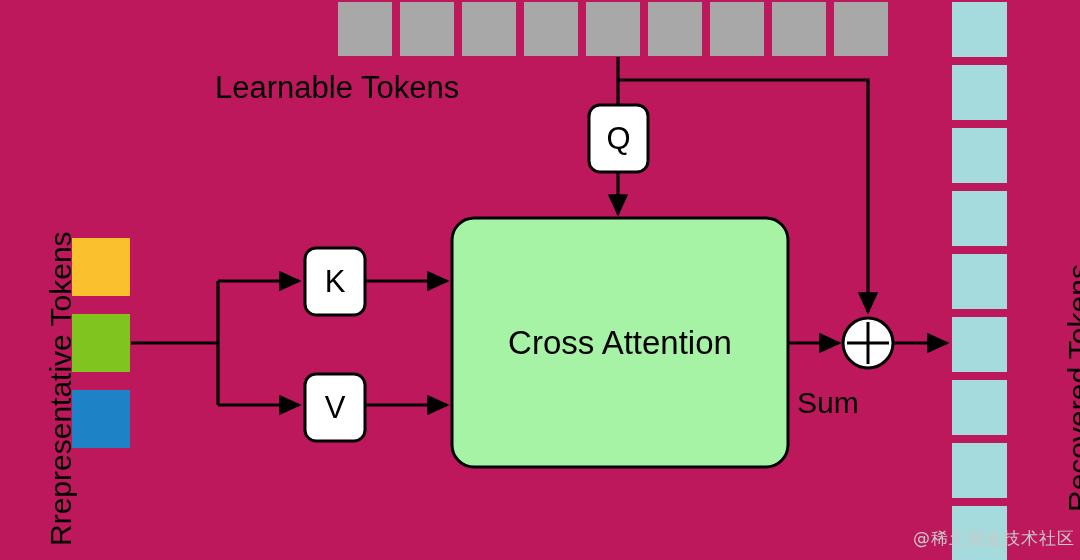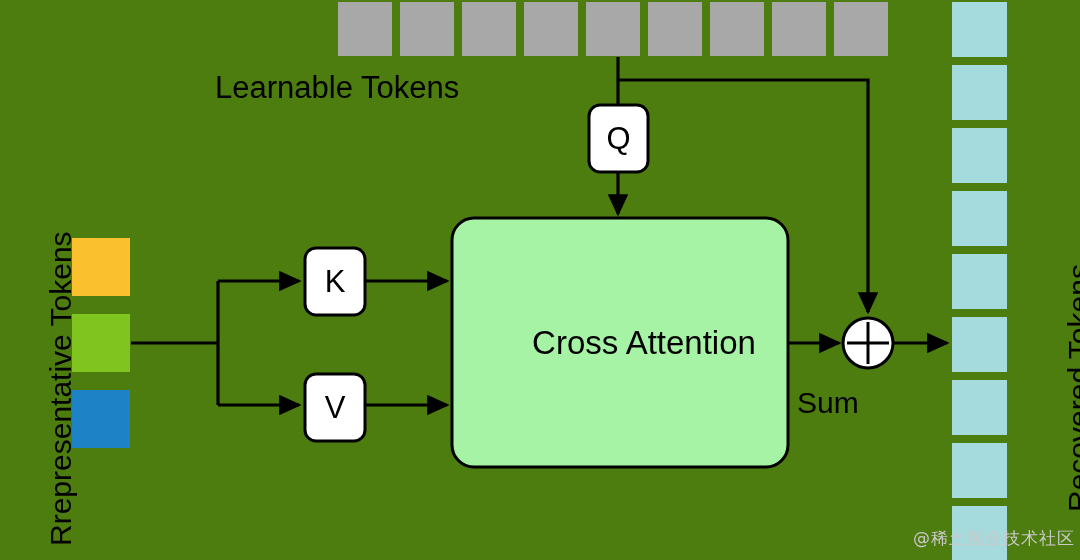--- a/index.html
+++ b/index.html
@@ -7,21 +7,21 @@
     padding: 0;
     background: #ffffff;
   }
   body {
     font-family: "Liberation Sans", sans-serif;
   }
   #canvas {
     position: relative;
     width: 1080px;
     height: 560px;
-    background: #4d7c0f;
+    background: #be185d;
     overflow: hidden;
   }
   #svg-layer {
     position: absolute;
     left: 0;
     top: 0;
     width: 1080px;
     height: 560px;
   }
   .token-sq {
@@ -148,21 +148,21 @@
   </div>
 
   <div class="plain-label" style="left:215px;top:70px;font-size:31px;">Learnable Tokens</div>
 
   <div class="box-label" style="left:589px;top:105px;width:59px;height:67px;font-size:31px;">Q</div>
 
   <div class="box-label" style="left:305px;top:248px;width:60px;height:67px;font-size:31px;">K</div>
 
   <div class="box-label" style="left:305px;top:374px;width:60px;height:67px;font-size:31px;">V</div>
 
-  <div class="box-label" style="left:452px;top:218px;width:336px;height:249px;font-size:33px;margin-left:24px;">Cross Attention</div>
+  <div class="box-label" style="left:452px;top:218px;width:336px;height:249px;font-size:33px;">Cross Attention</div>
 
   <div class="plain-label" style="left:797px;top:386px;font-size:30px;">Sum</div>
 
   <div class="vert-label" style="left:44px;top:546px;font-size:30px;transform:rotate(-90deg);">Rrepresentative Tokens</div>
 
   <div class="vert-label" style="left:1062px;top:512px;font-size:30px;transform:rotate(-90deg);">Recovered Tokens</div>
 
   <div class="watermark" style="left:913px;top:527px;font-size:17px;text-align:center;">@稀土掘金技术社区</div>
 
 </div>

